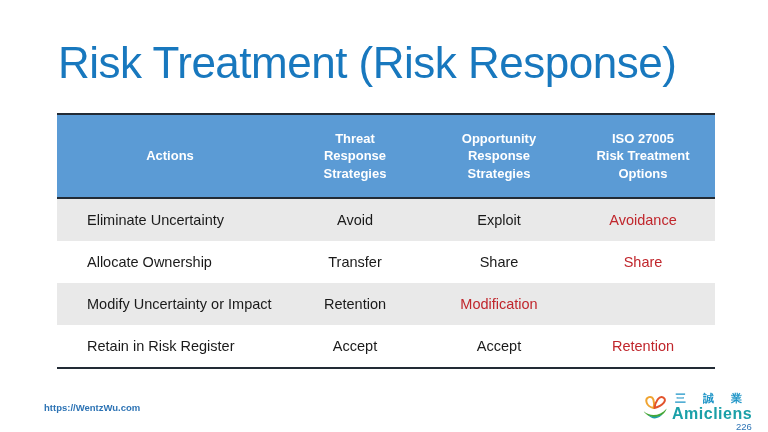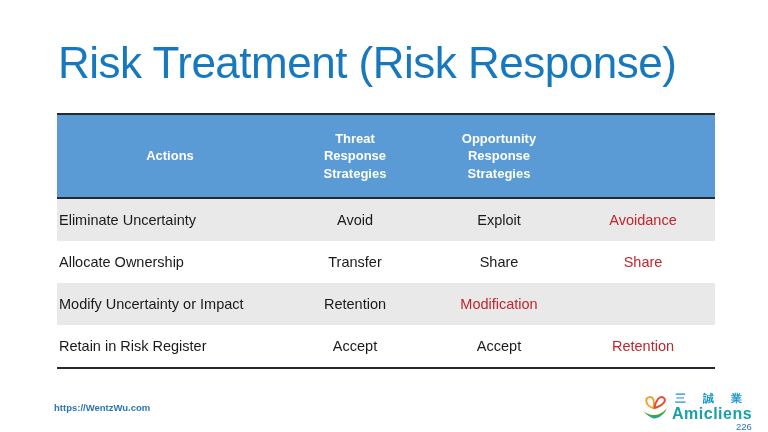--- a/index.html
+++ b/index.html
@@ -62,26 +62,26 @@
     grid-template-columns:226px 144px 144px 144px;
     height:42px;
   }
   .tr.odd{background:var(--stripe_gray);}
   .tr.even{background:var(--row_white);}
   .td{
     display:flex;align-items:center;justify-content:center;
     font-size:14.5px;
     color:var(--body_text);
   }
-  .td.action{justify-content:flex-start;padding-left:2px;}
+  .td.action{justify-content:flex-start;padding-left:30px;}
   .td.iso{color:var(--iso_red);}
 
   .footer-link{
     position:absolute;
-    left:54px;top:402px;
+    left:44px;top:402px;
     font-size:9.5px;
     color:var(--footer_blue);
     text-decoration:none;
     font-weight:700;
   }
   .logo{
     position:absolute;
     left:640px;top:391px;
     display:flex;align-items:center;
   }
@@ -117,20 +117,23 @@
 
   <div class="table">
     <div class="thead">
       <div class="th">Actions</div>
       <div class="th">Threat
 Response
 Strategies</div>
       <div class="th">Opportunity
 Response
 Strategies</div>
+      <div class="th">ISO 27005
+Risk Treatment
+Options</div>
     </div>
 
     <div class="tr odd">
       <div class="td action">Eliminate Uncertainty</div>
       <div class="td">Avoid</div>
       <div class="td">Exploit</div>
       <div class="td iso">Avoidance</div>
     </div>
 
     <div class="tr even">

